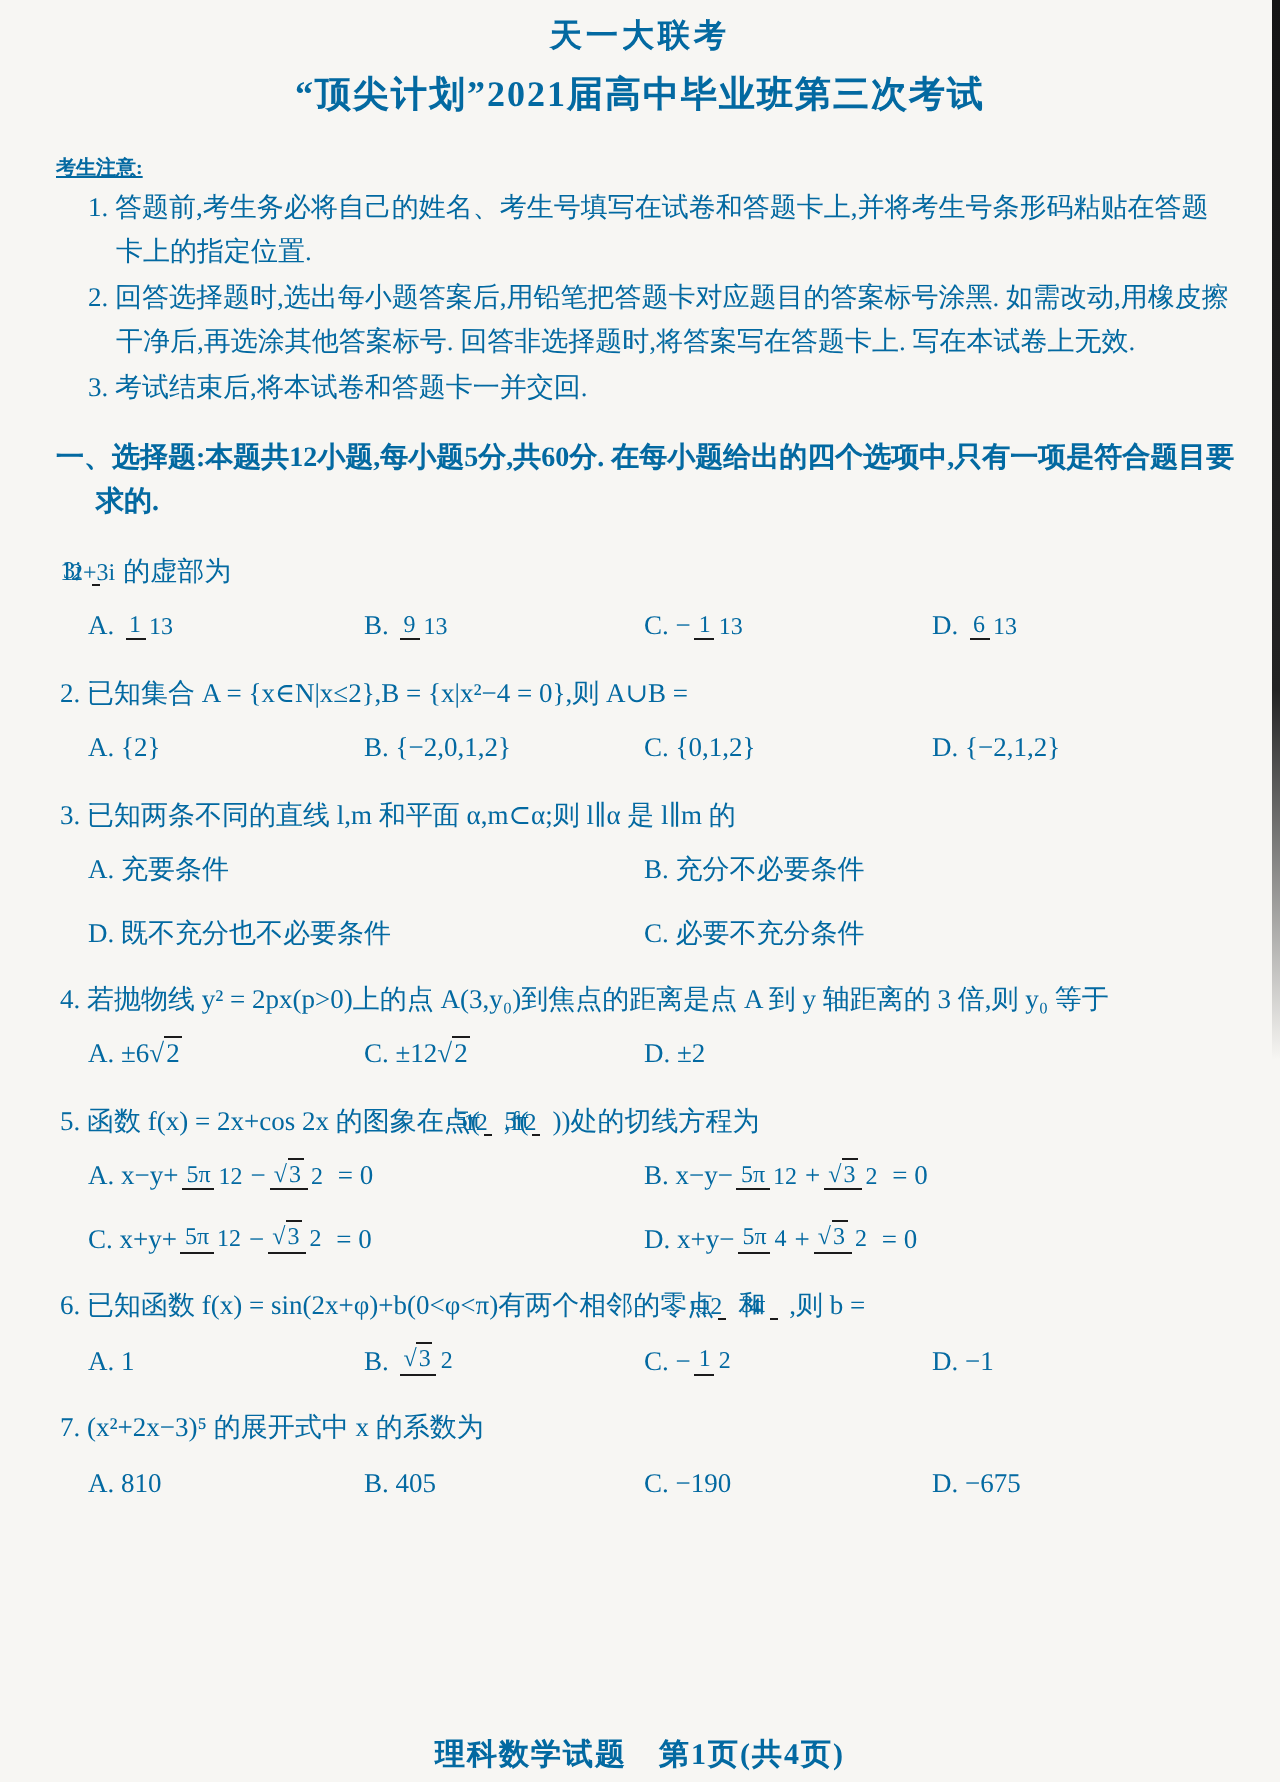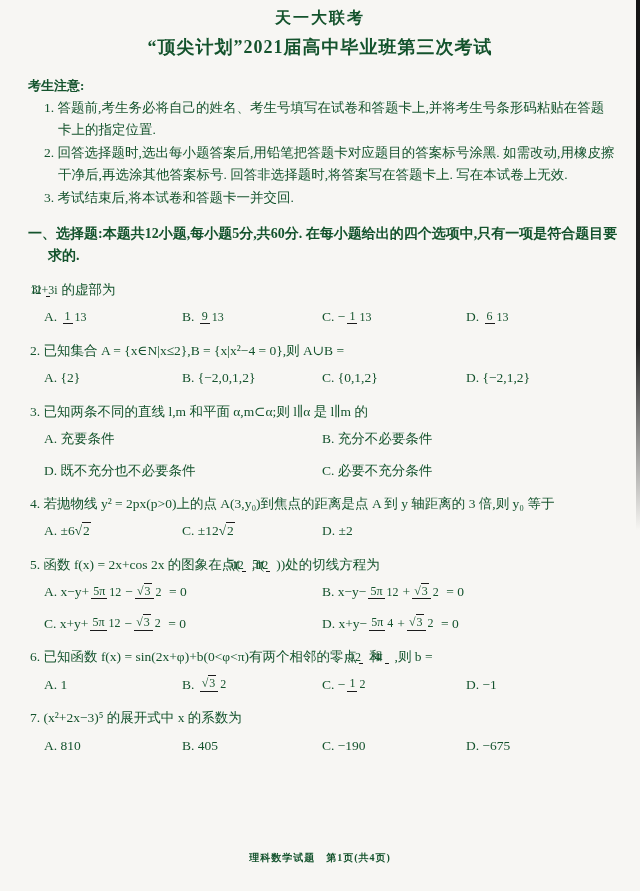--- a/index.html
+++ b/index.html
@@ -1,54 +1,54 @@
 <!DOCTYPE html>
 <html><head>
 <meta charset="utf-8">
 <style>
   html,body{margin:0;padding:0;}
   body{width:640px;height:891px;background:#e9e7e4;}
   .page{
     position:relative;width:640px;height:891px;overflow:hidden;
     background:#f7f6f3;
-    color:#14532d;
+    color:#0369a1;
     font-family:"Liberation Serif","DejaVu Serif",serif;
     font-size:13.5px;
   }
   
   .scan-line{
     position:absolute;top:0;right:0;width:4px;height:530px;
     background:linear-gradient(to bottom,#151515 0%,#232323 65%,rgba(35,35,35,0) 100%);
   }
   .hd1{margin:8px 0 0;text-align:center;font-size:16px;font-weight:600;letter-spacing:2px;}
   .hd2{margin:6px 4px 0;text-align:center;font-size:18px;font-weight:600;letter-spacing:1px;font-family:Liberation Serif, serif;}
   .title{margin:16px 0 0;text-align:center;font-size:32px;font-weight:bold;letter-spacing:10px;text-indent:10px;}
   .notice{margin:18px 24px 0 28px;}
-  .notice-heading{font-weight:bold;font-size:13px;}
+  .notice-heading{font-weight:bold;font-size:10px;text-decoration:underline;}
   .notice-item{padding-left:30px;text-indent:-14px;line-height:1.6;margin-top:2px;}
   .section-heading{
     margin:14px 20px 0 28px;font-weight:bold;font-size:14px;line-height:1.6;
     padding-left:20px;text-indent:-20px;
   }
   .questions{margin:10px 16px 0 30px;}
   .question{margin-top:9px;}
   .stem{line-height:1.75;padding-left:16px;text-indent:-16px;}
   .opts{margin-top:4px;padding-left:14px;align-items:center;}
   .opts4{display:grid;grid-template-columns:138px 140px 144px auto;}
   .opts2{display:grid;grid-template-columns:278px auto;row-gap:7px;}
   .opt{line-height:1.8;}
   
   .frac{display:inline-flex;flex-direction:row;align-items:center;vertical-align:middle;line-height:1.1;margin:0 2px;position:relative;top:-1px;}
   .frac .fn{display:block;padding:0 2px 0;border-bottom:1px solid #1b1b1b;font-size:12px;}
   .frac .fd{display:block;padding:1px 2px 0;font-size:12px;}
   .sqrt{white-space:nowrap;}
   .sqrt .rad{border-top:1px solid #1b1b1b;padding:0 1px;}
   .footer{
-    position:absolute;left:0;right:0;bottom:26px;text-align:center;
-    font-size:10px;font-weight:600;letter-spacing:1px;
+    position:absolute;left:0;right:0;bottom:4px;text-align:center;
+    font-size:15px;font-weight:600;letter-spacing:1px;
   }
 </style>
 </head>
 <body>
 
 <div class="page">
   <div class="scan-line"></div>
 
   <div class="hd1">天一大联考</div>
   <div class="hd2">“顶尖计划”2021届高中毕业班第三次考试</div>

